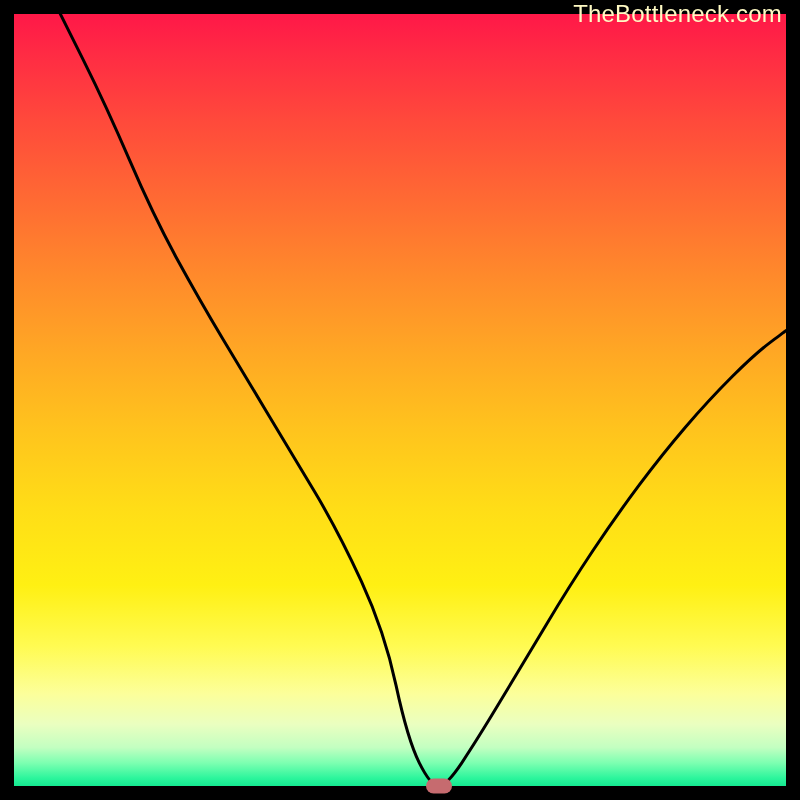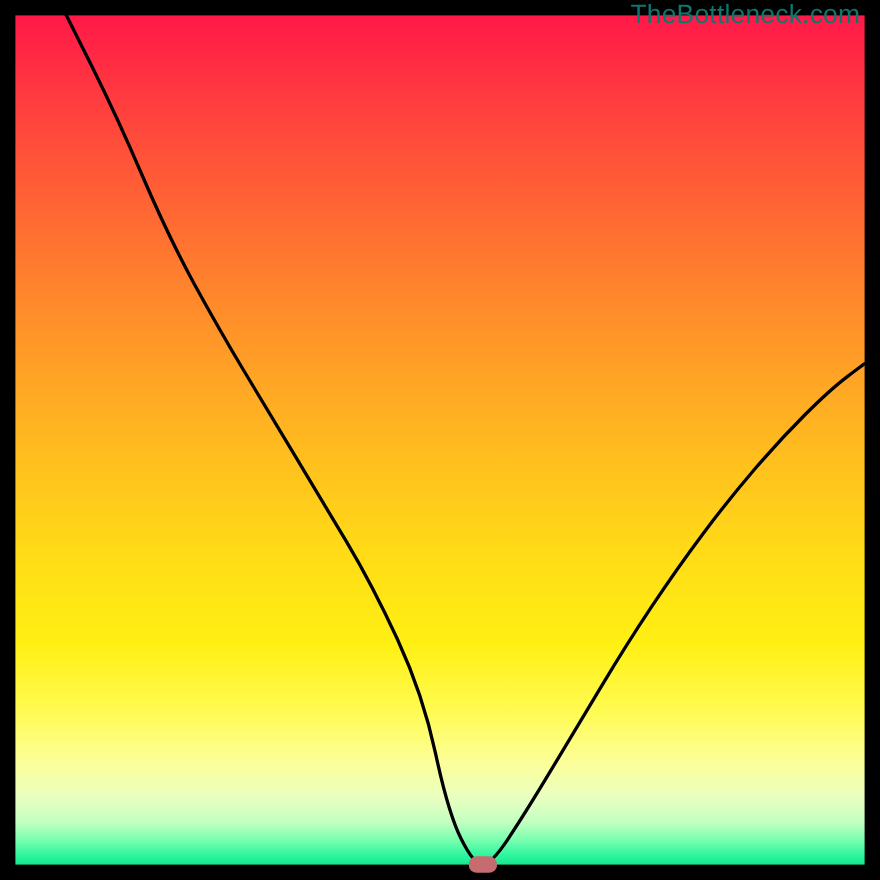--- a/index.html
+++ b/index.html
@@ -57,21 +57,21 @@
     width: 26px;
     height: 15px;
     border-radius: 8px;
     background: #c66b6f;
     transform: translate(-50%, -50%);
   }
   .watermark {
     position: absolute;
     top: 0px;
     right: 18px;
-    color: #0f766e;
+    color: #fef9c3;
     font-family: Arial, Helvetica, sans-serif;
     font-size: 24px;
     letter-spacing: 0.2px;
     text-align: right;
   }
 </style>
 </head>
 <body>
 
 <div class="frame">

